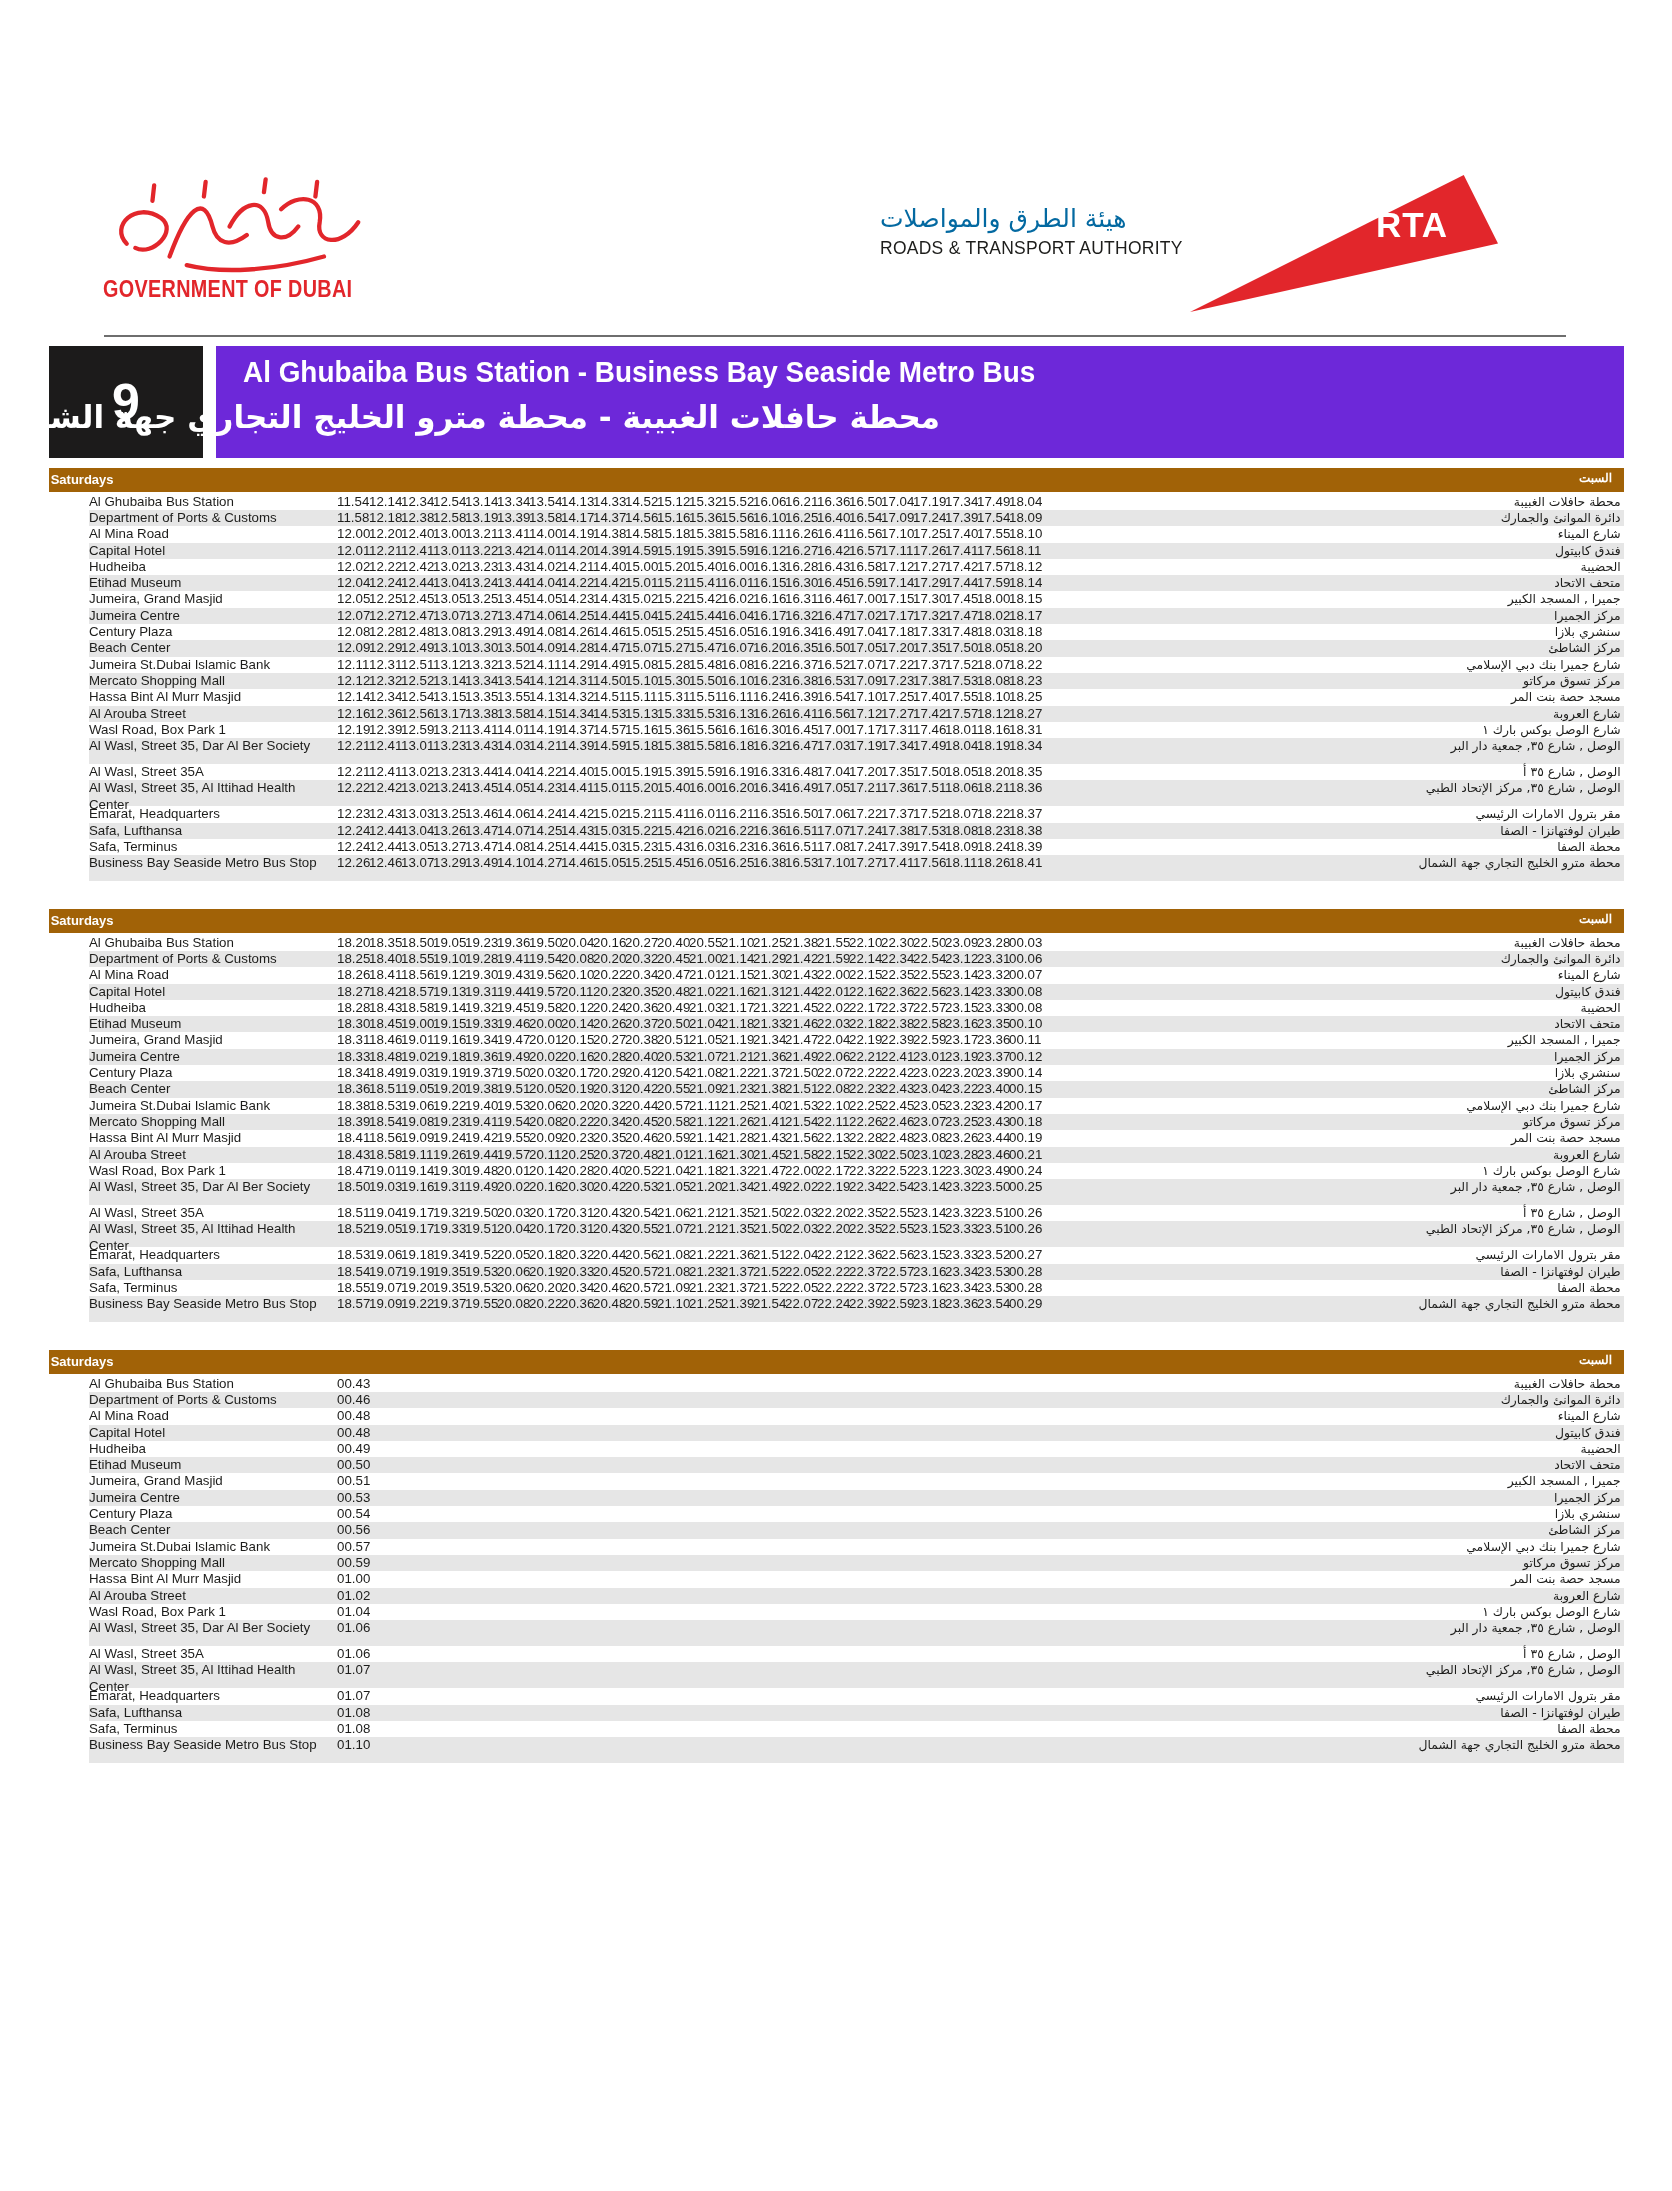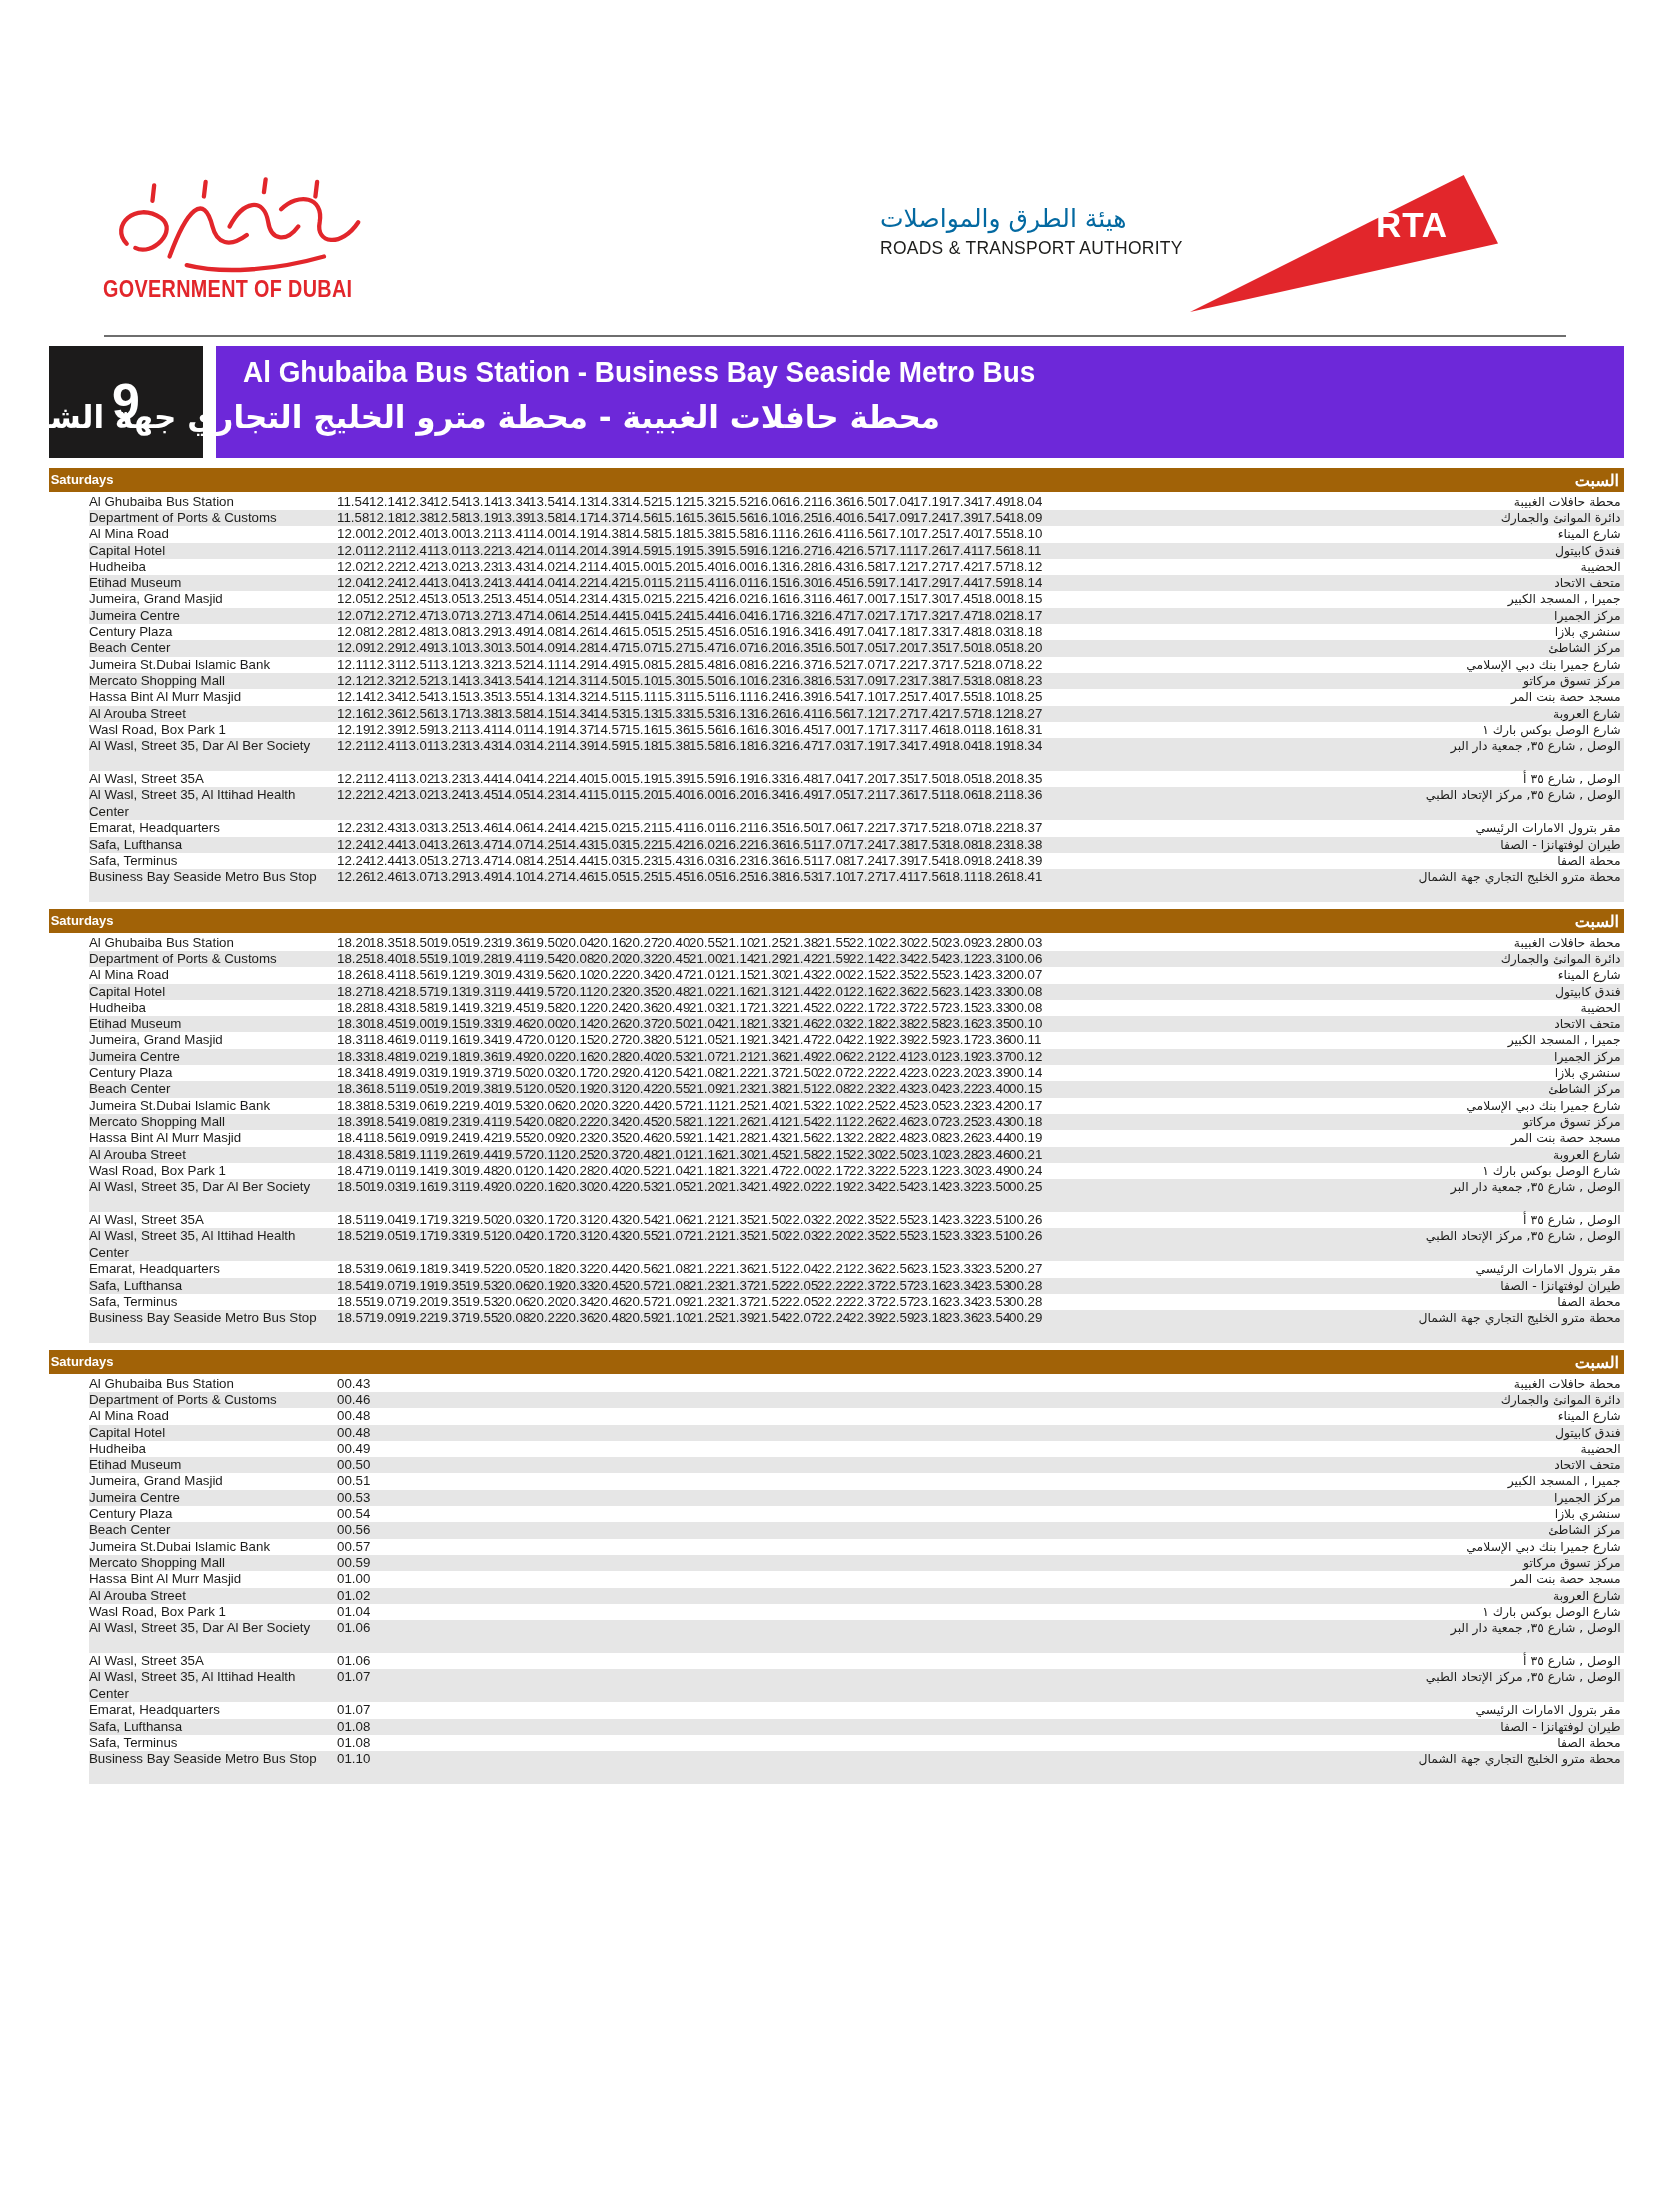--- a/index.html
+++ b/index.html
@@ -15,23 +15,23 @@
   .rta-logo-text { position:absolute; left:1376px; top:205px; font-size:35px; font-weight:bold; color:#ffffff; letter-spacing:0.9px; }
   .divider { position:absolute; left:104px; top:335px; width:1462px; height:1.7px; background:#6e6e6e; }
   .route-box { position:absolute; left:49px; top:346px; width:154px; height:112px; background:#1c1b1b;
                color:#fff; font-weight:bold; font-size:50px; display:flex; align-items:center; justify-content:center; }
   .title-box { position:absolute; left:216px; top:346px; width:1408px; height:112px; background:#6d28d9; color:#fff; }
   .title-en { position:absolute; left:27px; top:8.6px; font-size:30px; font-weight:bold; white-space:nowrap; transform:scaleX(0.93); transform-origin:left top; }
   .title-ar { position:absolute; left:82px; top:53px; width:642px; font-size:31px; font-weight:bold; direction:rtl; text-align:right; white-space:nowrap; font-family:"DejaVu Sans", sans-serif; }
   .section { position:absolute; left:49px; width:1575px; }
   .sec-head { height:24px; background:#a16207; color:#fff; position:relative; font-size:13px; font-weight:bold; }
   .sec-head .en { position:absolute; left:1.7px; top:4.3px; }
-  .sec-head .ar { position:absolute; right:5px; top:3.4px; direction:rtl; font-family:Liberation Serif, serif; font-size:16px; }
+  .sec-head .ar { position:absolute; right:12px; top:3.4px; direction:rtl; font-family:Liberation Serif, serif; font-size:12px; }
   .row { position:relative; height:16.3px; font-size:13.3px; line-height:16.3px; }
-  .row.tall { height:33px; }
+  .row.tall { height:26px; }
   .row:nth-child(even) { background:#e6e6e6; }
   .row .st-en { position:absolute; left:0px; top:0; width:248px; white-space:normal; line-height:16.3px; }
   .row .times { position:absolute; left:248px; top:0; display:flex; }
   .row .t { width:32px; text-align:left; white-space:nowrap; }
   .row .st-ar { position:absolute; right:3.4px; top:0; width:265px; direction:rtl; text-align:right; font-family:"DejaVu Sans", sans-serif; font-size:12.4px; line-height:16.3px; white-space:normal; }
   .rows { margin-top:1.7px;margin-left:40px; }
 </style>
 </head>
 <body>
 

